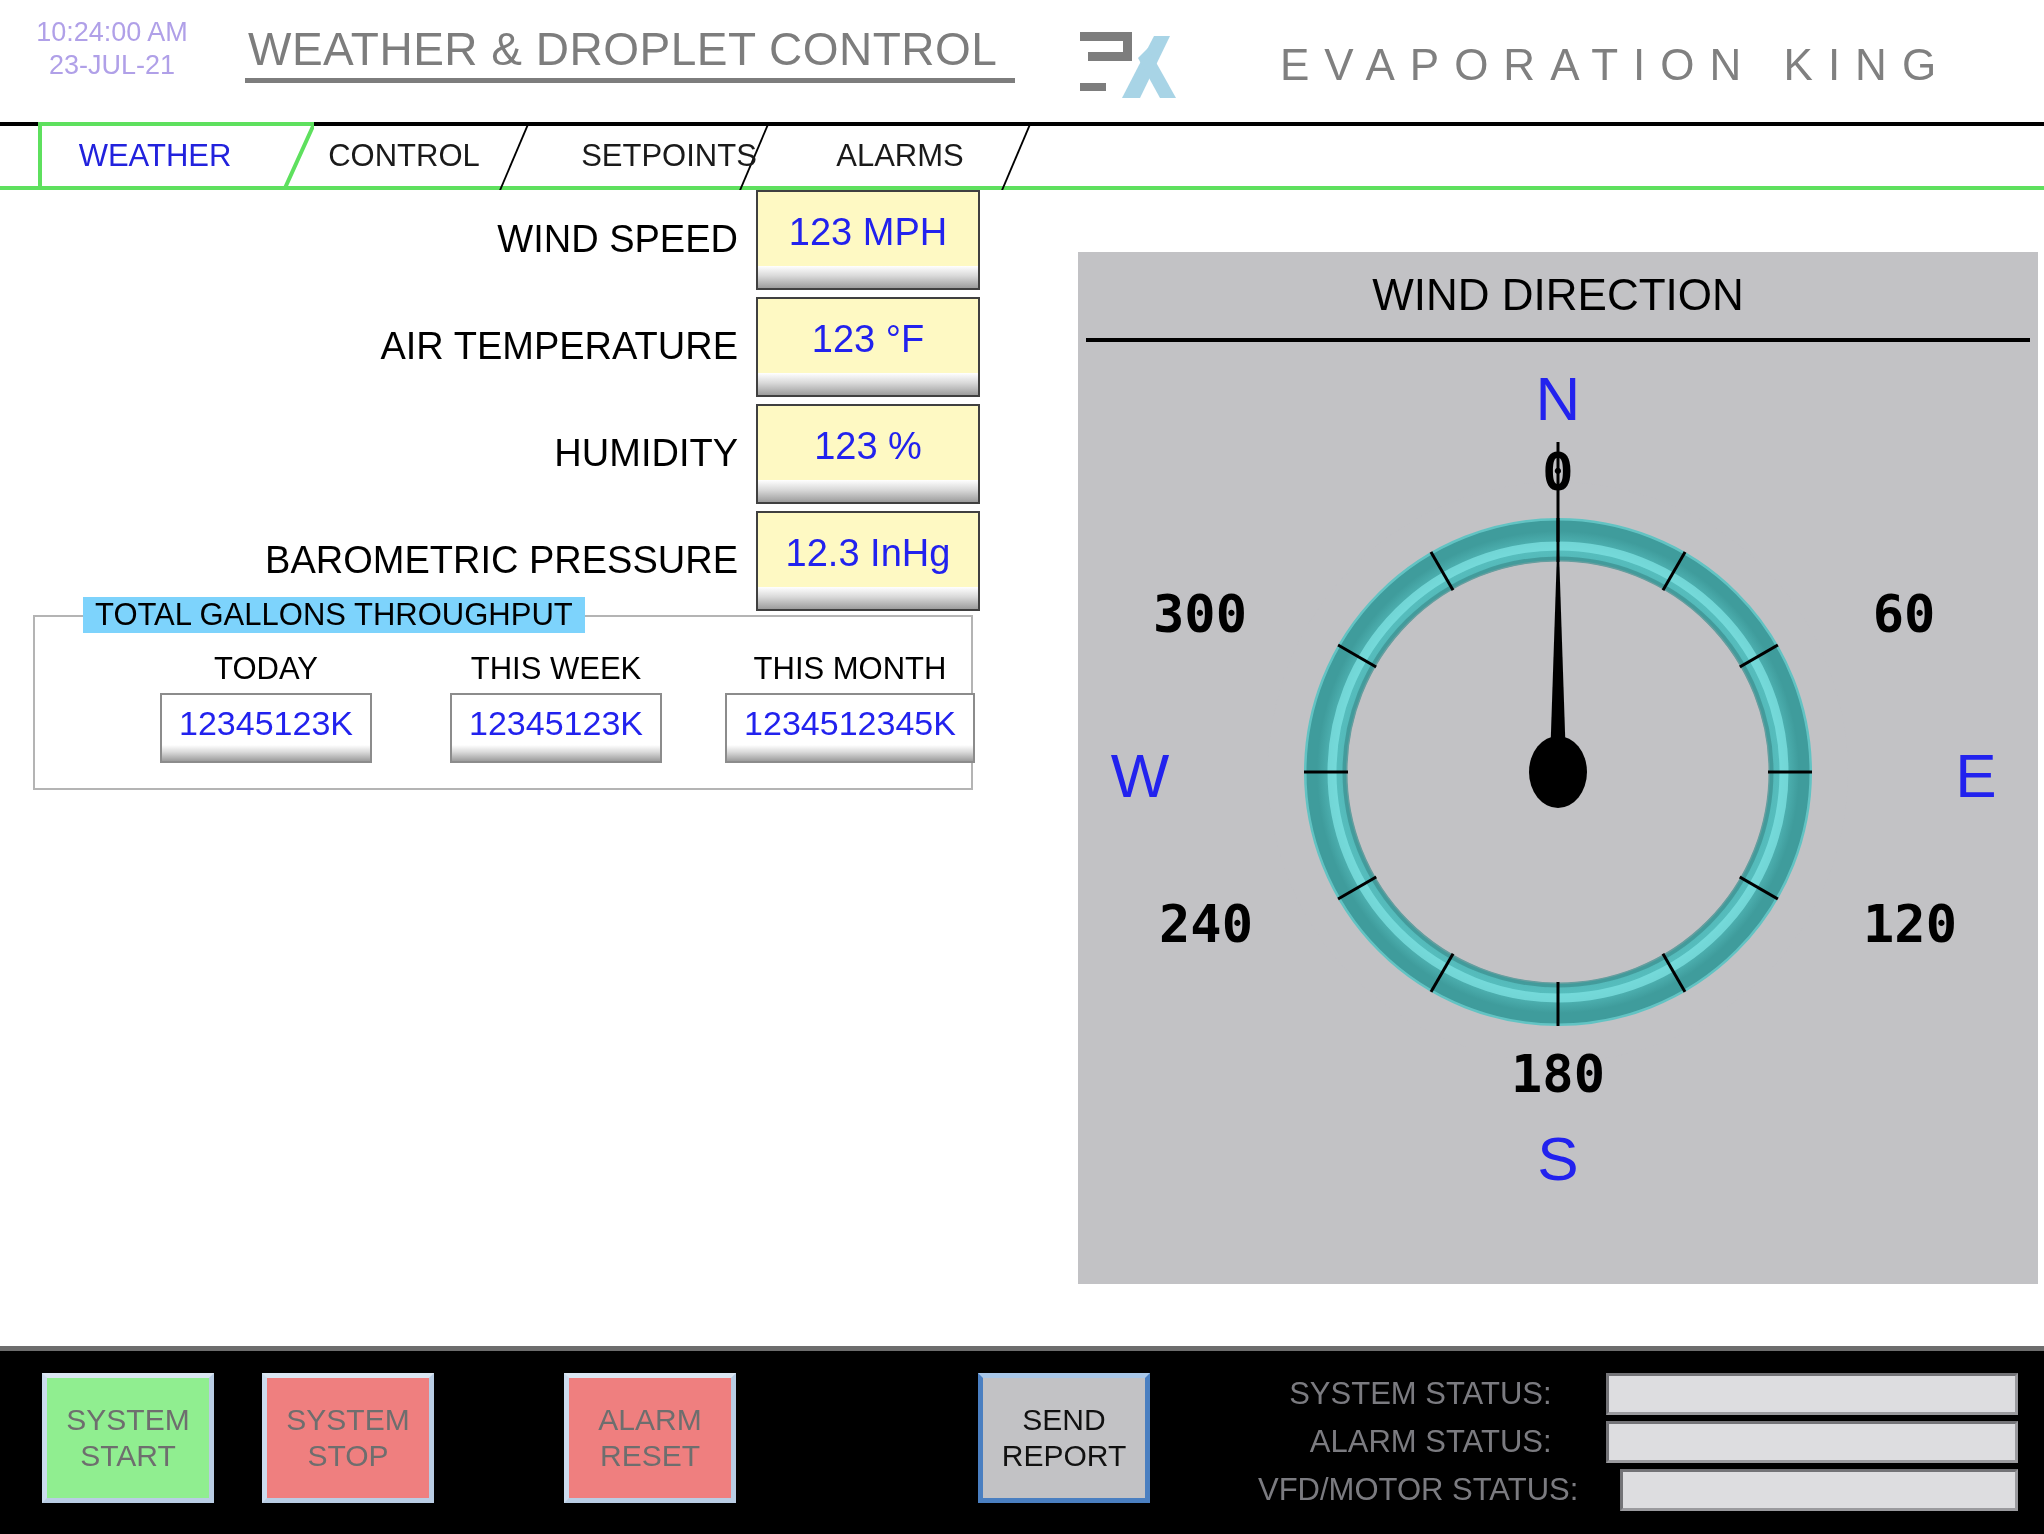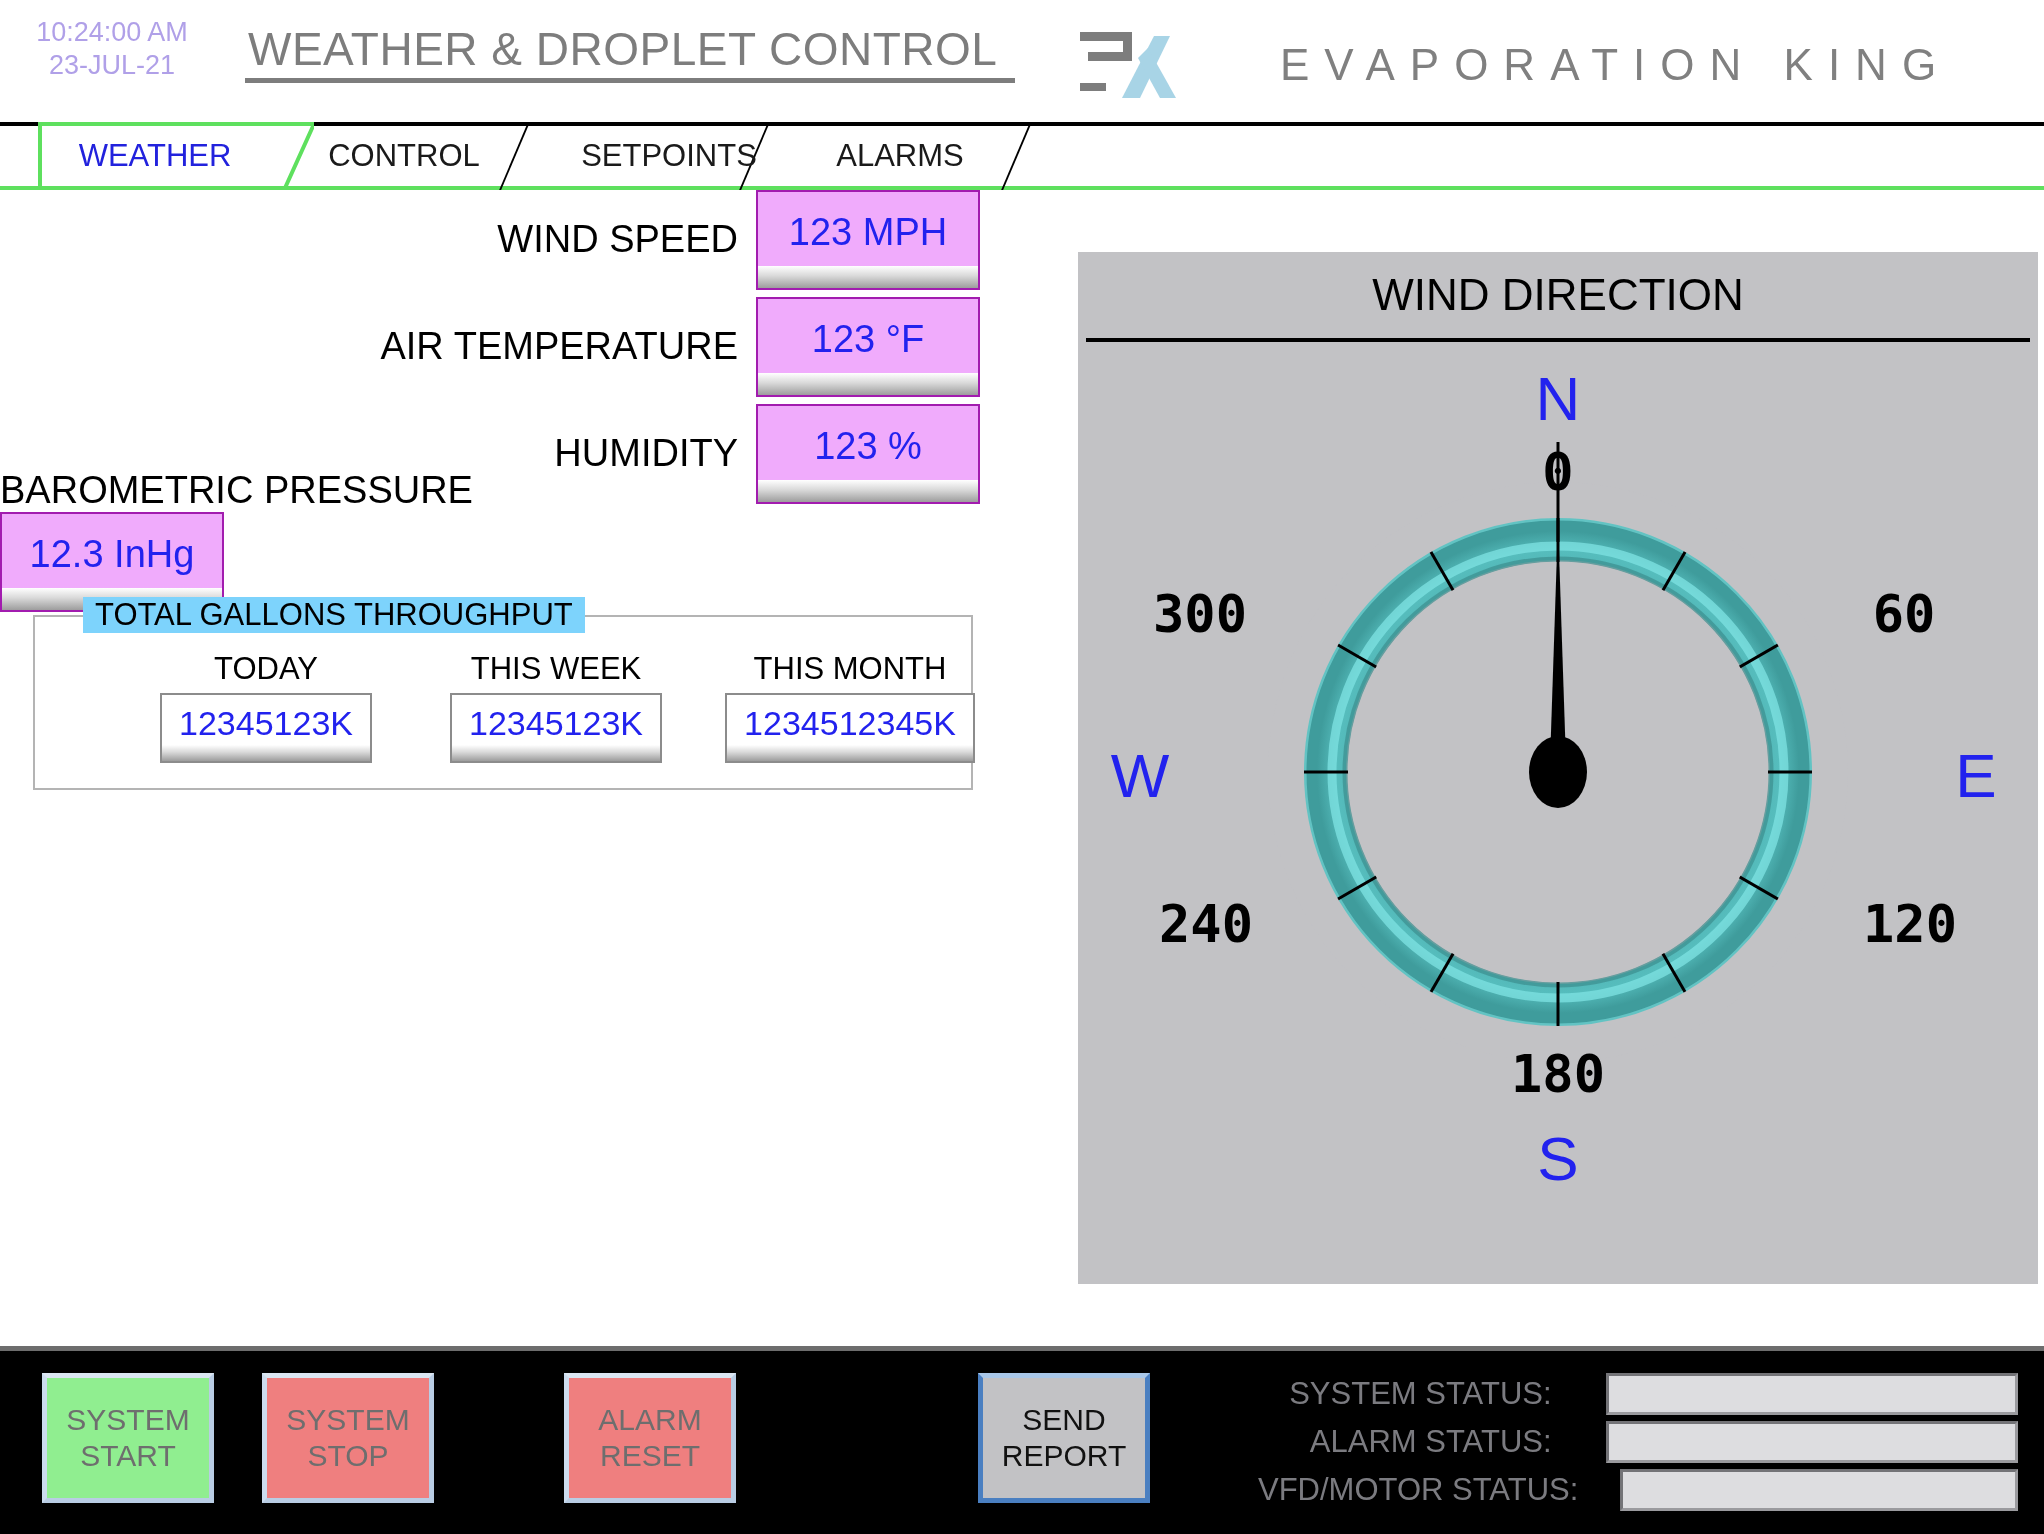--- a/index.html
+++ b/index.html
@@ -122,22 +122,22 @@
   .metric-label {
     font-size: 38px;
     color: #000000;
     white-space: nowrap;
     padding-top: 28px;
     padding-right: 18px;
     text-align: right;
   }
   .value-box {
     width: 224px; height: 100px;
-    background: #f0abfc;
-    border: 2px solid #a21caf;
+    background: #fef9c3;
+    border: 2px solid #404040;
     box-sizing: border-box;
     position: relative;
     display: flex;
     align-items: center;
     justify-content: center;
     flex: 0 0 auto;
   }
   .value-box .vtext {
     font-size: 38px;
     color: #2222ee;
@@ -147,21 +147,21 @@
   .value-box::after {
     content: "";
     position: absolute; left: 0; right: 0; bottom: 0;
     height: 22px;
     background: linear-gradient(to bottom, #ffffff 0%, #d9d9d9 45%, #9d9d9d 100%);
   }
 
   #row-wind  { top: 0px; }
   #row-temp  { top: 107px; }
   #row-humid { top: 214px; }
-  #row-baro  { top: 314px; flex-direction: column; }
+  #row-baro  { top: 321px; }
 
   
   #gallons-group {
     position: absolute; left: 33px; top: 425px;
     width: 940px; height: 175px;
     border: 2px solid #b4b4b4;
     box-sizing: border-box;
   }
   #gallons-legend {
     position: absolute; left: 48px; top: -20px;

